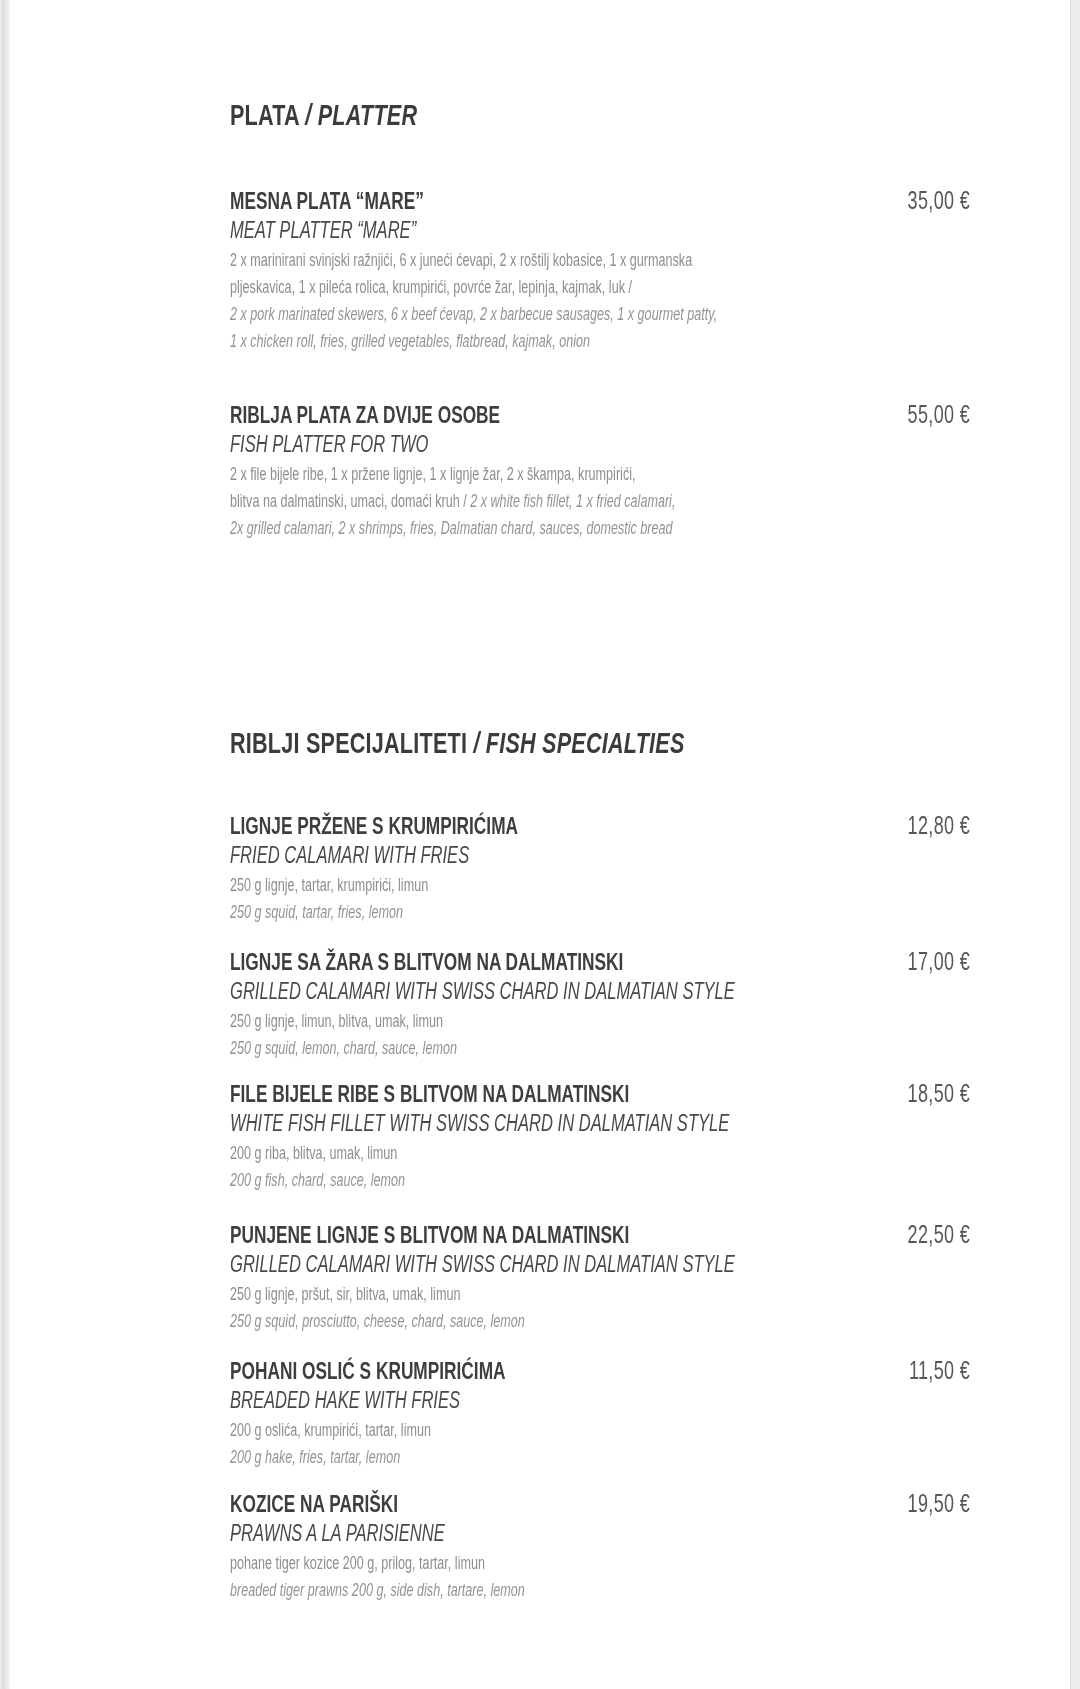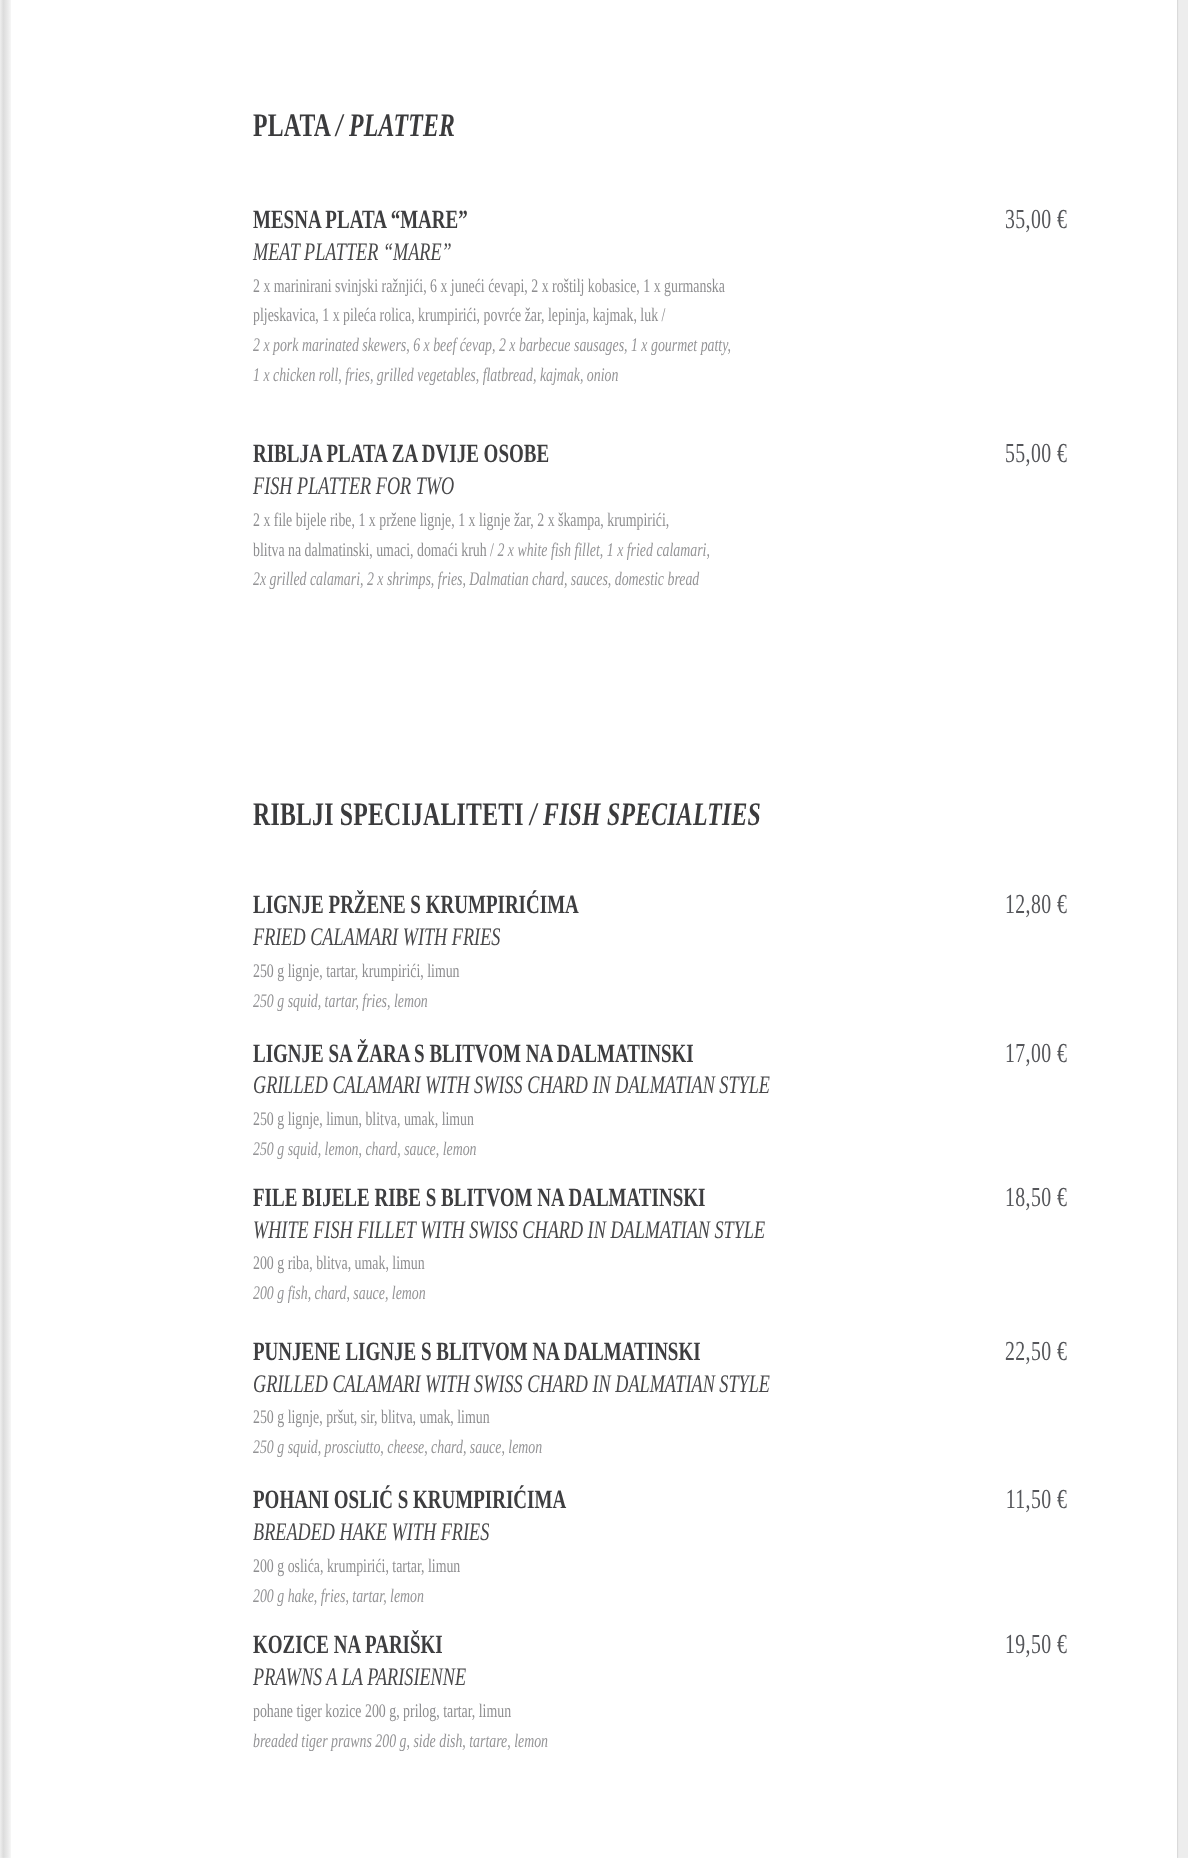--- a/index.html
+++ b/index.html
@@ -2,21 +2,21 @@
 <html><head>
 <meta charset="utf-8">
 <style>
   html,body { margin:0; padding:0; background:#ffffff; }
   .page {
     position:relative;
     width:1080px;
     height:1689px;
     background:#ffffff;
     overflow:hidden;
-    font-family:Liberation Serif, serif;
+    font-family:Liberation Sans, sans-serif;
   }
   .edge-left {
     position:absolute; left:0; top:0; bottom:0; width:10px;
     background:linear-gradient(to right,#efefef 0,#dcdcdc 30%,#e8e8e8 65%,#f7f7f7 100%);
   }
   .edge-right {
     position:absolute; right:0; top:0; bottom:0; width:9px;
     background:#ededed; border-left:1px solid #dadada;
   }
   .content {

